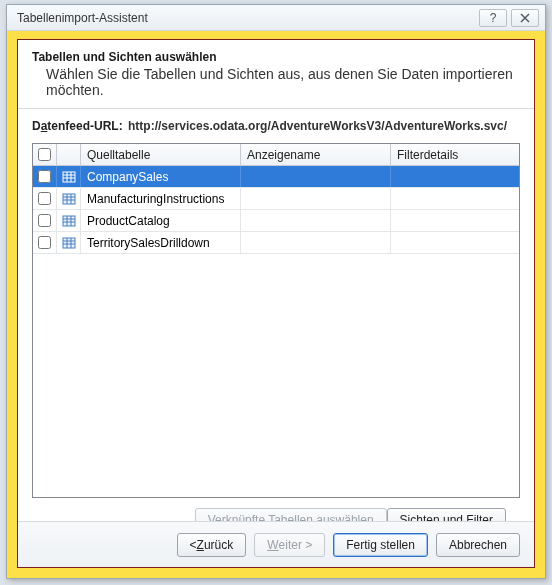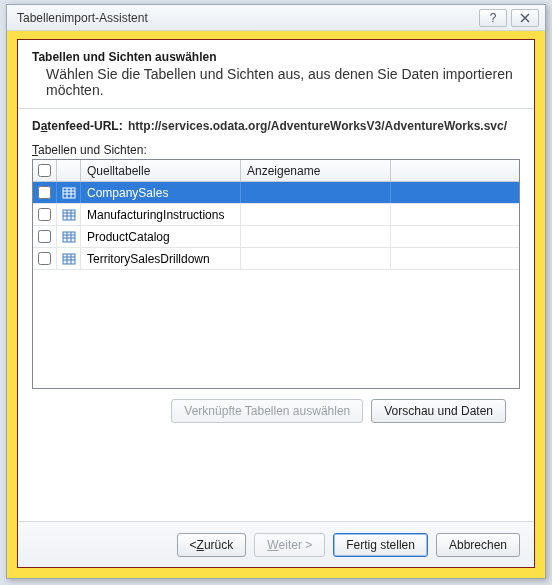--- a/index.html
+++ b/index.html
@@ -68,21 +68,21 @@
   }
   .feed-row { margin-bottom: 10px; font-size:12px; }
   .feed-label { font-weight: bold; color:#222; }
   .feed-label .ul { text-decoration: underline; }
   .feed-url { color:#333; margin-left:2px;font-weight:bold; }
   .list-label { margin: 6px 0 2px 0; color:#222; }
   .list-label .ul { text-decoration: underline; }
 
   .table-wrap {
     border: 1px solid #828790;
-    height: 230px;
+    height: 355px;
     overflow: hidden;
     position: relative;
     background:#fff;
   }
   .thead {
     display:flex;
     height: 22px;
     background: linear-gradient(#fcfdfe,#eef2f6);
     border-bottom: 1px solid #c6cbd1;
     font-size:12px;
@@ -124,21 +124,20 @@
   .tbl-icon {
     width:14px; height:14px;
     display:inline-block;
     position:relative;
   }
   .tbl-icon svg { display:block; }
 
   .action-row {
     display:flex;
     justify-content: flex-end;
-    gap: 8px;
     padding: 10px 14px 0 14px;
   }
   .btn {
     height: 24px;
     border: 1px solid #9ba3ac;
     background: linear-gradient(#fdfdfe,#e9edf1);
     border-radius: 3px;
     font-size: 12px;
     padding: 0 12px;
     color:#222;
@@ -187,30 +186,30 @@
     <div class="heading">Tabellen und Sichten auswählen</div>
     <div class="subheading">Wählen Sie die Tabellen und Sichten aus, aus denen Sie Daten importieren möchten.</div>
     <div class="divider"></div>
 
     <div class="section">
       <div class="feed-row">
         <span class="feed-label"><span>D</span><span class="ul">a</span><span>tenfeed-URL:</span></span>
         <span class="feed-url">http://services.odata.org/AdventureWorksV3/AdventureWorks.svc/</span>
       </div>
 
-      <div class="list-label"><span class="ul">T</span><span>abellen und Sichten:</span></div>
 
       <div class="table-wrap">
         <div class="thead">
           <div class="th col-chk">
             <input type="checkbox" style="">
           </div>
           <div class="th col-ico"></div>
           <div class="th col-src">Quelltabelle</div>
           <div class="th col-disp">Anzeigename</div>
+          <div class="th col-filt">Filterdetails</div>
         </div>
         <div class="tbody" id="tbody">
             <div class="trow selected">
               <div class="td col-chk">
                 <input type="checkbox" style="">
               </div>
               <div class="td col-ico">
                 <span class="tbl-icon">
                   <svg width="14" height="14" viewBox="0 0 14 14">
                     <rect x="1" y="2" width="12" height="10" fill="none" stroke="#fff"></rect>
@@ -280,21 +279,21 @@
               </div>
               <div class="td col-src">TerritorySalesDrilldown</div>
               <div class="td col-disp"></div>
               <div class="td col-filt"></div>
             </div>
           </div>
       </div>
 
       <div class="action-row">
         <div class="btn disabled">Verknüpfte Tabellen auswählen</div>
-        <div class="btn">Vorschau und Daten</div>
+        <div class="btn">Sichten und Filter</div>
       </div>
     </div>
 
     <div class="footer">
       <div class="btn">
           <span>&lt; </span>
           <span class="u">Z</span>
           <span>urück</span>
         </div>
       <div class="btn disabled">

